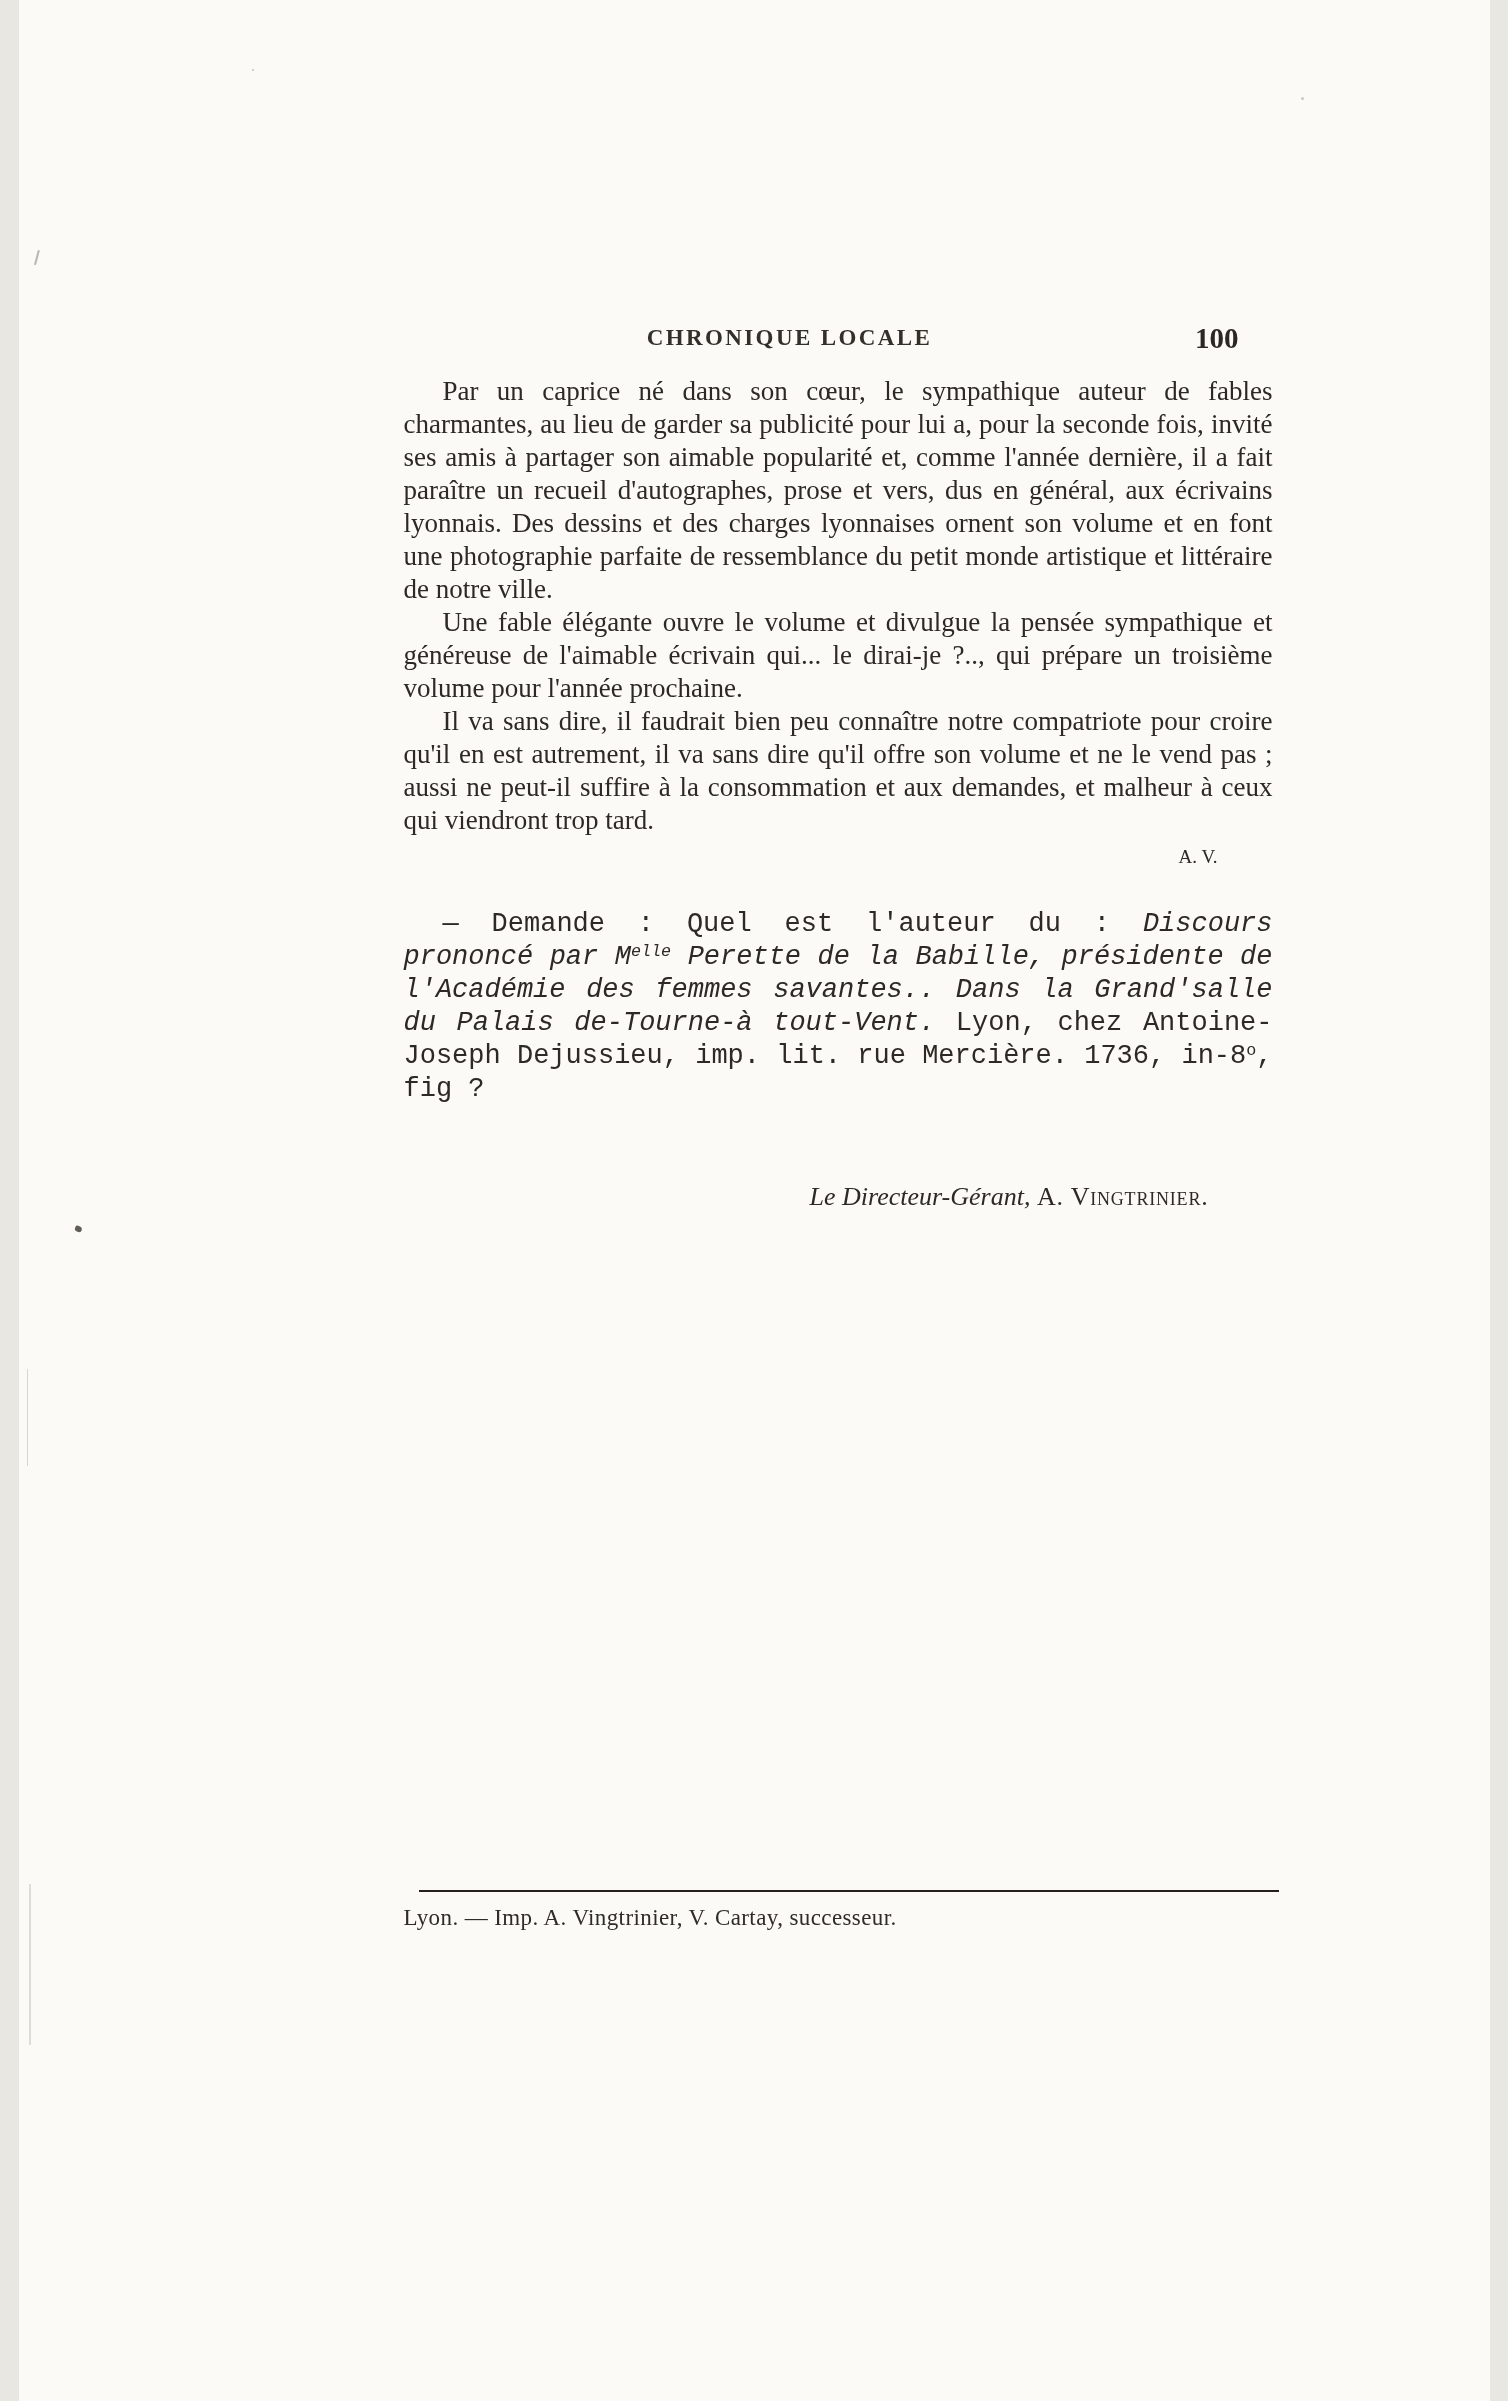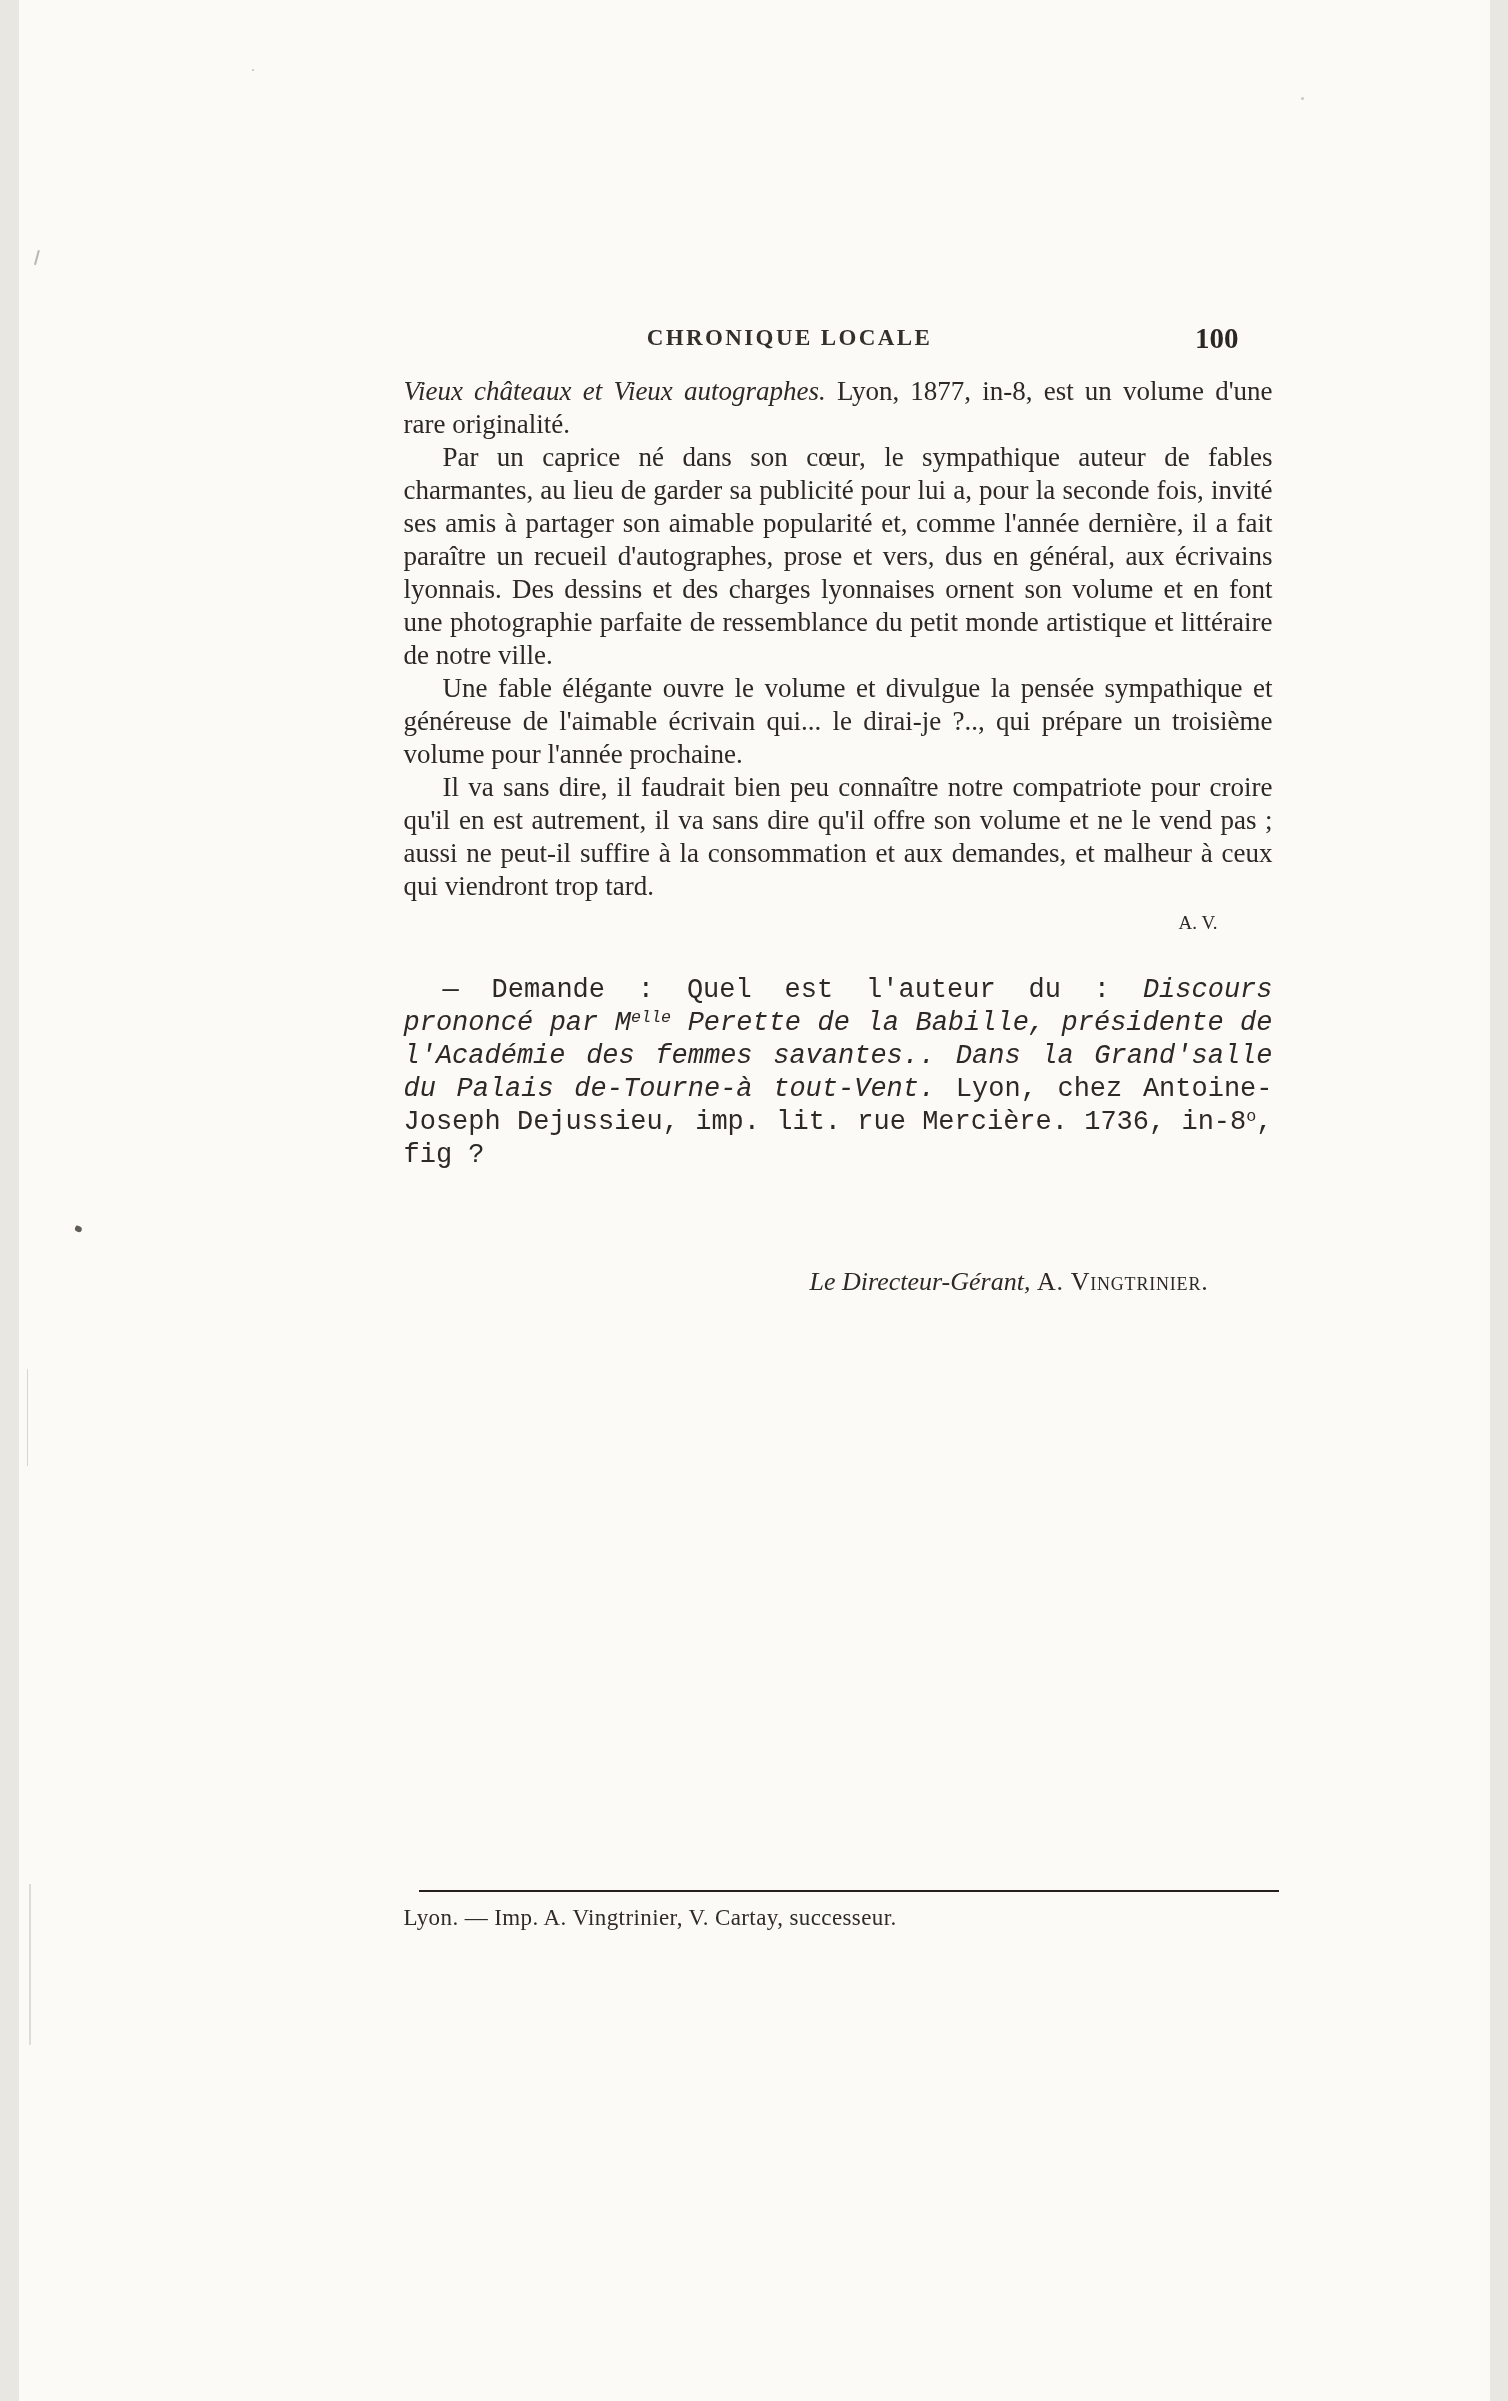--- a/index.html
+++ b/index.html
@@ -67,21 +67,21 @@
     text-align: right;
     padding-right: 55px;
     text-indent: 0;
     font-size: 19px;
   }
   .demande {
     margin-top: 35px;
     font-family: Liberation Mono, monospace;
   }
   .gerant-line {
-    margin-top: 93px;
+    margin-top: 74px;
     text-align: right;
     padding-right: 64px;
     text-indent: 0;
     font-size: 26px;
   }
   .gerant-name {
     font-variant: small-caps;
     letter-spacing: 0.8px;
   }
   
@@ -125,21 +125,20 @@
 
 <div class="page">
 
   <div class="running-head">
     <span class="head-title">CHRONIQUE LOCALE</span>
     <span class="page-number">100</span>
   </div>
 
   <div class="text-block">
 
-    <p class="para first"><span class="italic">Vieux châteaux et Vieux autographes.</span><span> Lyon, 1877, in-8, est un volume d'une rare originalité.</span></p>
 
     <p class="para">Par un caprice né dans son cœur, le sympathique auteur de fables charmantes, au lieu de garder sa publicité pour lui a, pour la seconde fois, invité ses amis à partager son aimable popularité et, comme l'année dernière, il a fait paraître un recueil d'autographes, prose et vers, dus en général, aux écrivains lyonnais. Des dessins et des charges lyonnaises ornent son volume et en font une photographie parfaite de ressemblance du petit monde artistique et littéraire de notre ville.</p>
 
     <p class="para">Une fable élégante ouvre le volume et divulgue la pensée sympathique et généreuse de l'aimable écrivain qui... le dirai-je ?.., qui prépare un troisième volume pour l'année prochaine.</p>
 
     <p class="para">Il va sans dire, il faudrait bien peu connaître notre compatriote pour croire qu'il en est autrement, il va sans dire qu'il offre son volume et ne le vend pas ; aussi ne peut-il suffire à la consommation et aux demandes, et malheur à ceux qui viendront trop tard.</p>
 
     <p class="para signature">A. V.</p>
 
     <p class="para demande"><span>— Demande : Quel est l'auteur du : </span><span class="italic">Discours prononcé par M</span><span class="sup italic">elle</span><span class="italic"> Perette de la Babille, présidente de l'Académie des femmes savantes.. Dans la Grand'salle du Palais de-Tourne-à tout-Vent.</span><span> Lyon, chez Antoine-Joseph Dejussieu, imp. lit. rue Mercière. 1736, in-8</span><span class="sup">o</span><span>, fig ?</span></p>

